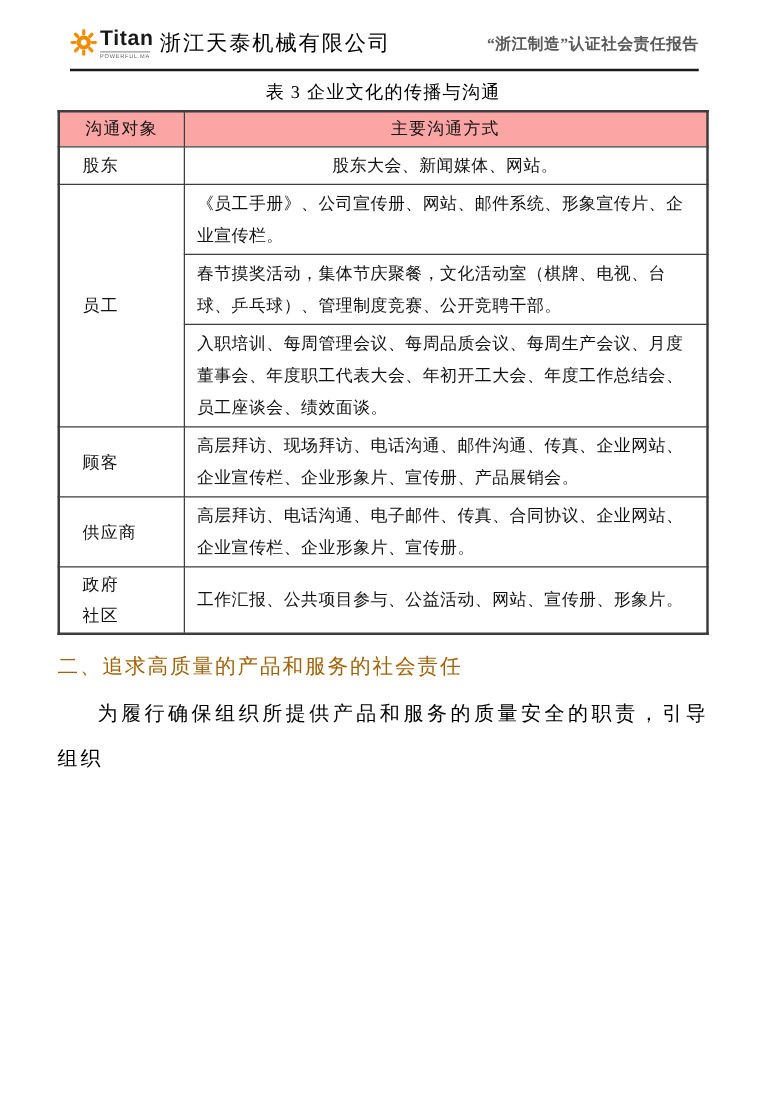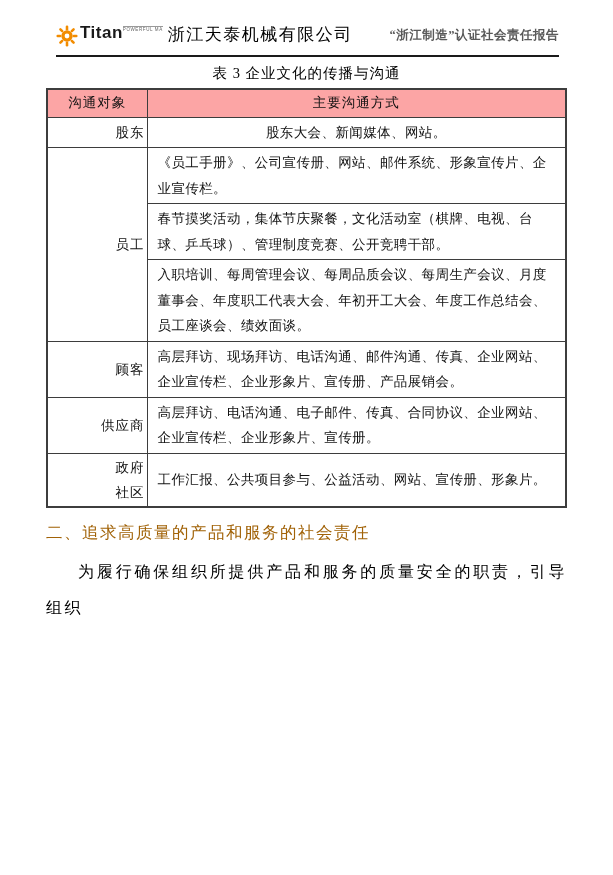--- a/index.html
+++ b/index.html
@@ -16,21 +16,21 @@
   .doc-header {
     margin:10px 54px 0 56px;
     height:47px;
     display:flex;
     align-items:flex-end;
     border-bottom:2px solid #1a1a1a;
     padding-bottom:8px;
   }
   .logo { display:flex; align-items:flex-start; gap:2px; }
   .logo svg { display:block; margin-top:1px; }
-  .brand { display:flex; line-height:1; }
+  .brand { display:flex; flex-direction:column; line-height:1; }
   .brand-name {
     font-family:"Liberation Sans", sans-serif;
     font-weight:bold; font-size:17px; color:#1a1a1a; letter-spacing:0.5px;
   }
   .brand-tagline {
     font-family:"Liberation Sans", sans-serif;
     font-size:4.5px; color:#666; letter-spacing:0.6px; margin-top:2px;
     border-top:0.5px solid #999; padding-top:1px; width:40px;
     white-space:nowrap; overflow:hidden;
   }
@@ -53,22 +53,22 @@
     border:2px solid #3d3d3d;
     font-size:13.5px; color:#111;
   }
   table.comm-table th, table.comm-table td { border:1px solid #3d3d3d; }
   table.comm-table th {
     background:#fca5a5;
     font-weight:normal; font-size:13.5px;
     height:28px; text-align:center; letter-spacing:1px;
   }
   td.target {
-    width:100px; text-align:right; vertical-align:middle;
-    letter-spacing:1px; line-height:25px; padding:1px 2px;
+    width:100px; text-align:left; vertical-align:middle;
+    letter-spacing:1px; line-height:25px; padding:1px 18px;
   }
   td.methods {
     padding:2px 10px; line-height:25.5px; letter-spacing:0.4px;
     vertical-align:middle; text-align:left;
   }
   td.methods.center { text-align:center; }
   
   .section { margin:13px 46px 0 46px; }
   .section h2 {
     font-size:16.5px; font-weight:normal; color:#a16207;

